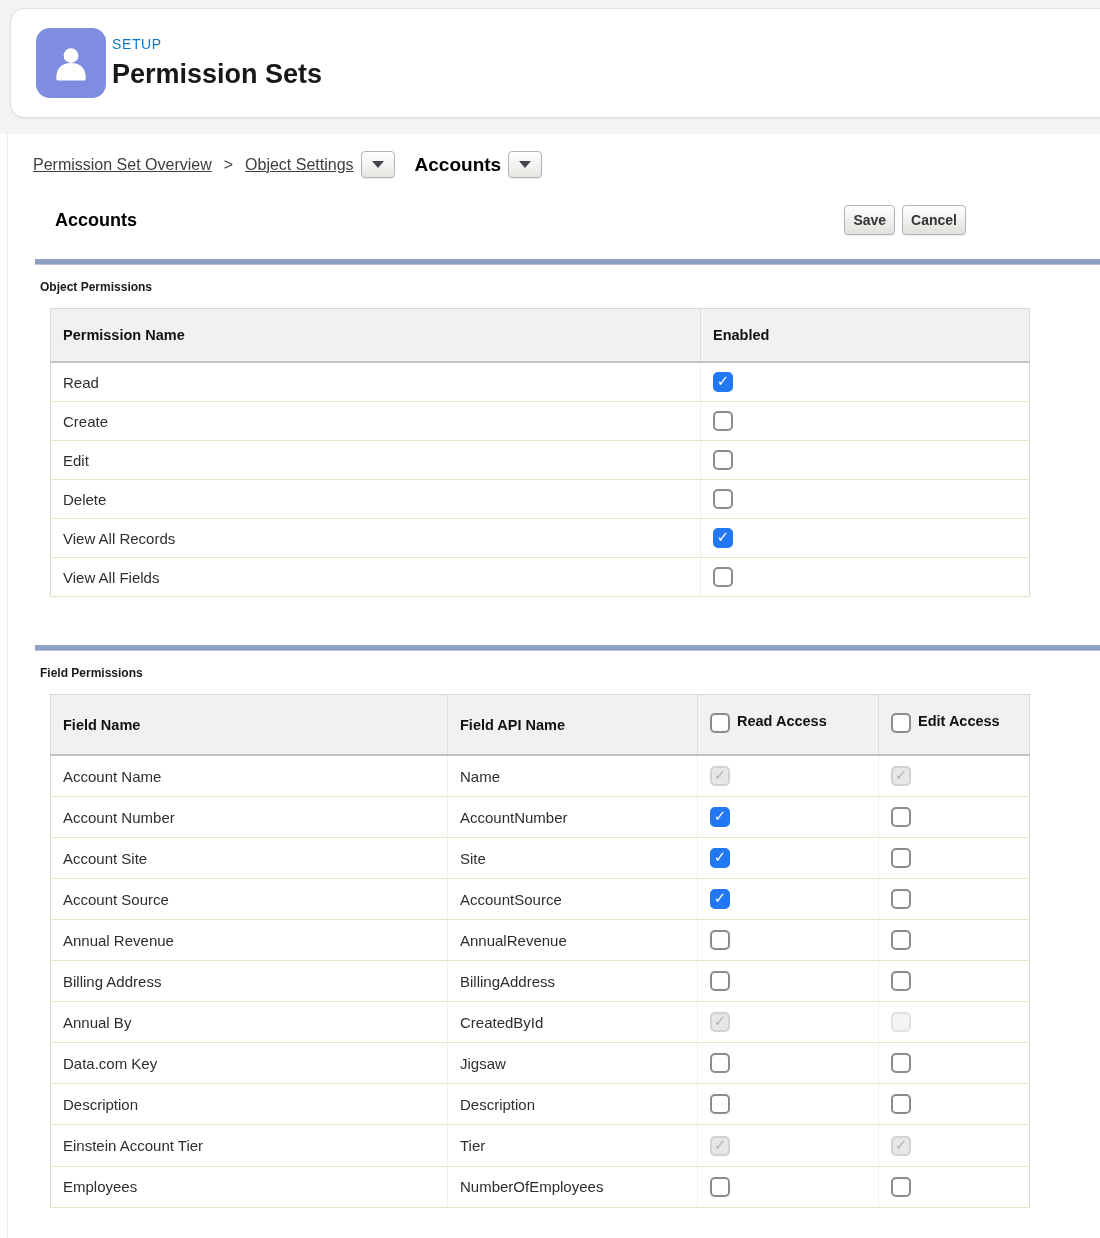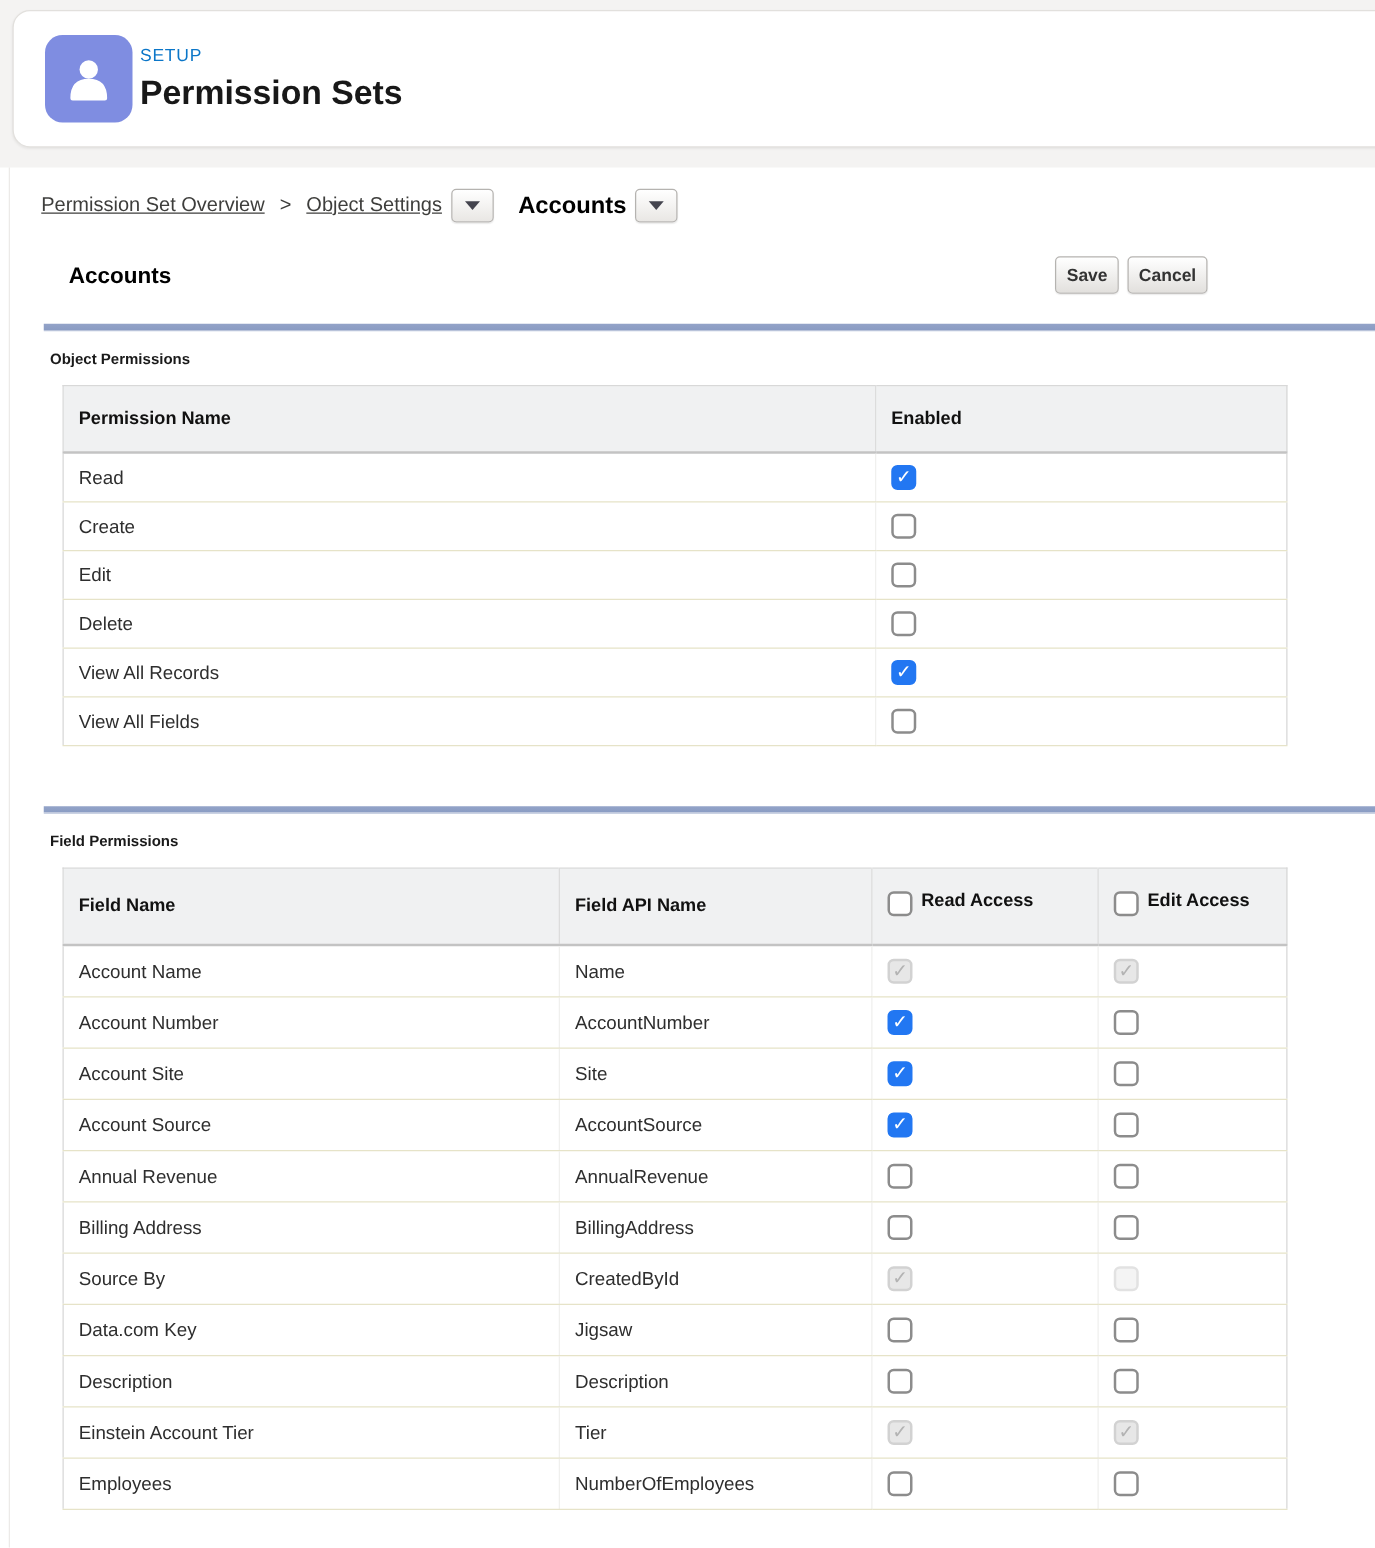--- a/index.html
+++ b/index.html
@@ -246,21 +246,21 @@
         <td><span class="cb unchecked"></span></td>
         <td><span class="cb unchecked"></span></td>
       </tr>
       <tr>
         <td>Billing Address</td>
         <td>BillingAddress</td>
         <td><span class="cb unchecked"></span></td>
         <td><span class="cb unchecked"></span></td>
       </tr>
       <tr>
-        <td>Source By</td>
+        <td>Annual By</td>
         <td>CreatedById</td>
         <td><span class="cb disabled-checked"></span></td>
         <td><span class="cb disabled-unchecked"></span></td>
       </tr>
       <tr>
         <td>Data.com Key</td>
         <td>Jigsaw</td>
         <td><span class="cb unchecked"></span></td>
         <td><span class="cb unchecked"></span></td>
       </tr>

